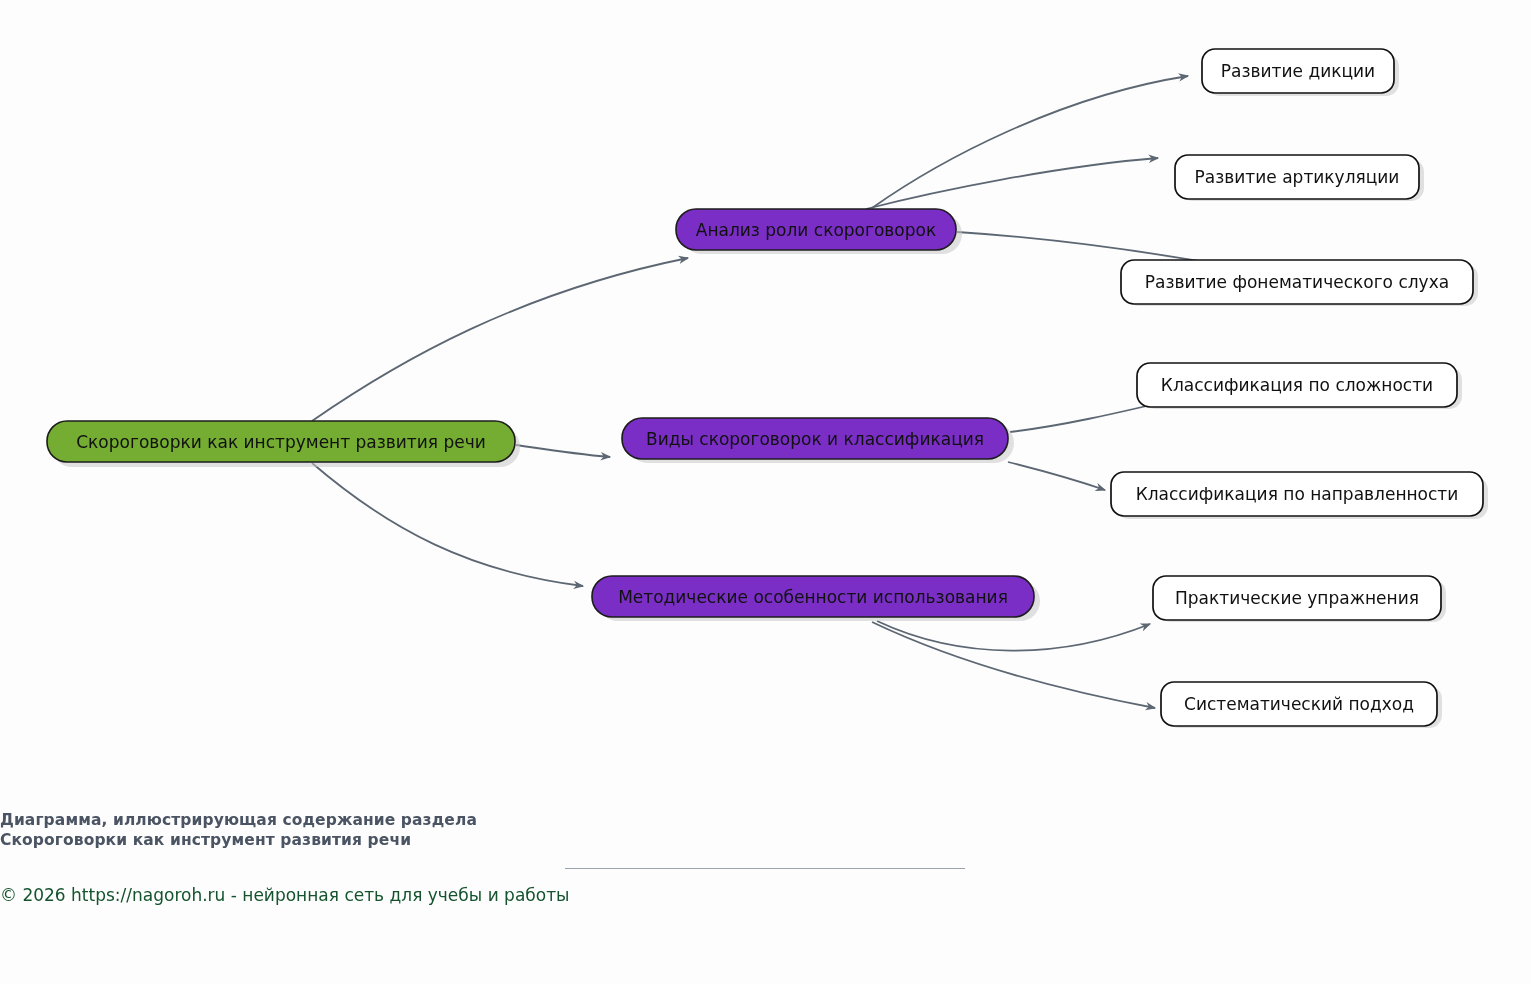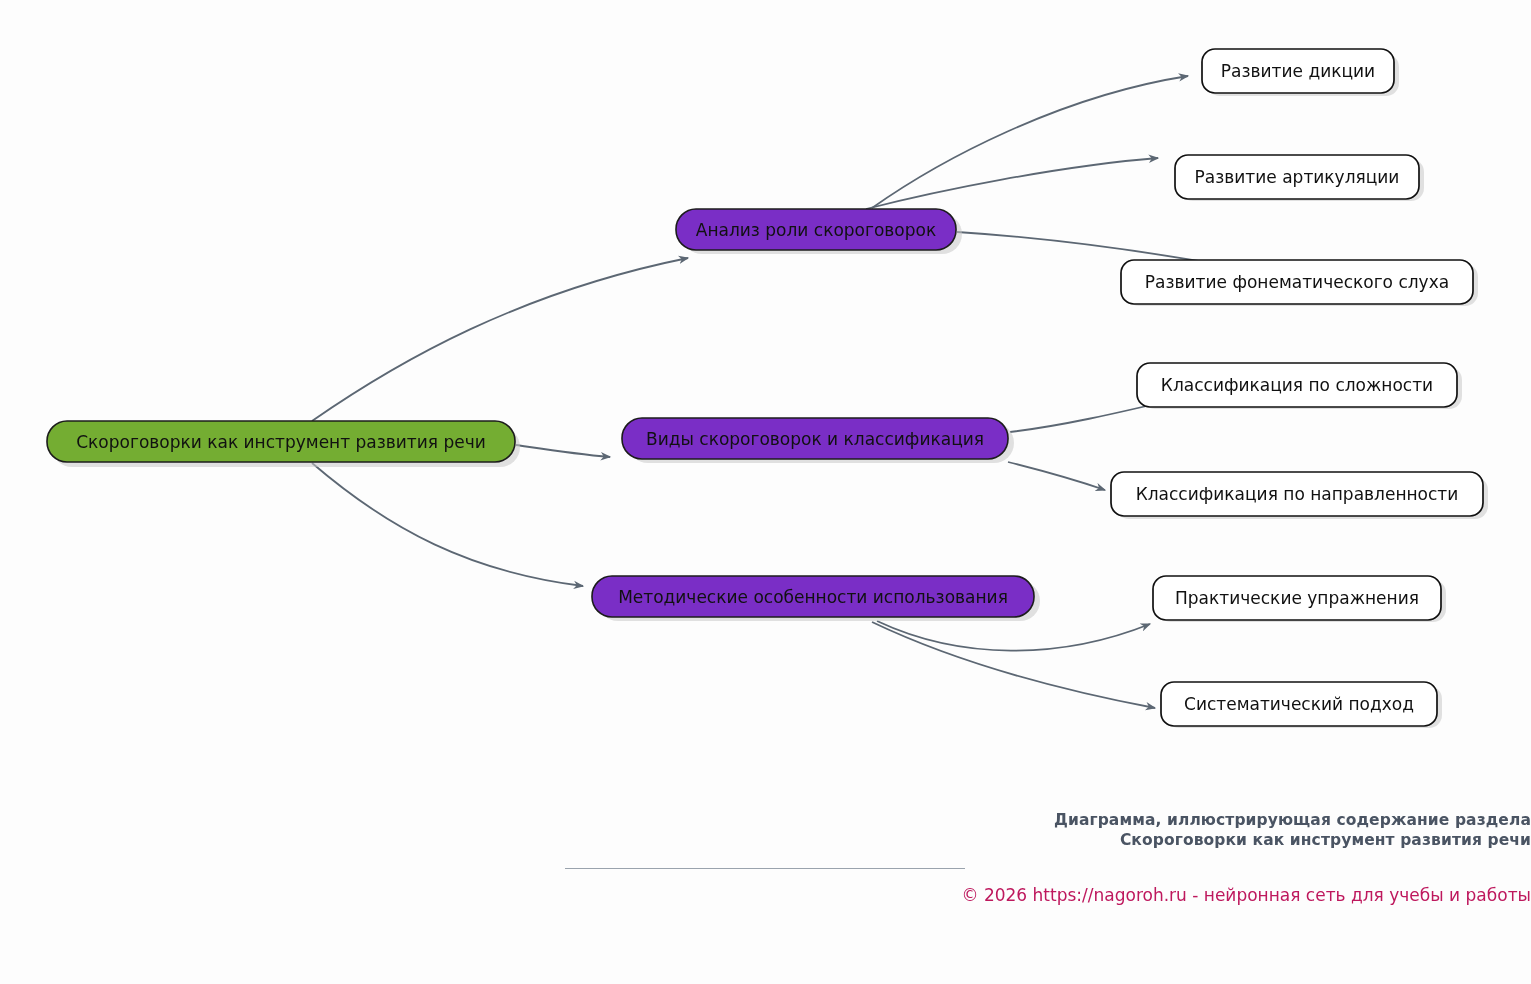--- a/index.html
+++ b/index.html
@@ -53,21 +53,21 @@
   }
   .node-leaf-rect {
     fill: #ffffff;
     stroke: #111111;
     stroke-width: 1.7px;
   }
   .footer {
     position: absolute;
     left: 0;
     width: 1531px;
-    text-align: right;
+    text-align: left;
   }
   #caption {
     top: 810px;
     font-family: "DejaVu Sans", "Liberation Sans", sans-serif;
     font-size: 15.5px;
     font-weight: bold;
     color: #4a5463;
     line-height: 20px;
     letter-spacing: 0.1px;
   }
@@ -79,21 +79,21 @@
     top: 868px;
     left: 565px;
     width: 400px;
     height: 1px;
     background: #9aa3ad;
   }
   #credit {
     top: 885px;
     font-family: "DejaVu Sans", "Liberation Sans", sans-serif;
     font-size: 17px;
-    color: #be185d;
+    color: #14532d;
   }
 </style>
 </head>
 <body>
 
 <div id="canvas">
 
   <svg id="mindmap" viewBox="0 0 1531 984">
     <defs>
       <marker id="arrowhead" markerWidth="11" markerHeight="9" refX="9.4" refY="4.5" orient="auto" markerUnits="userSpaceOnUse">

